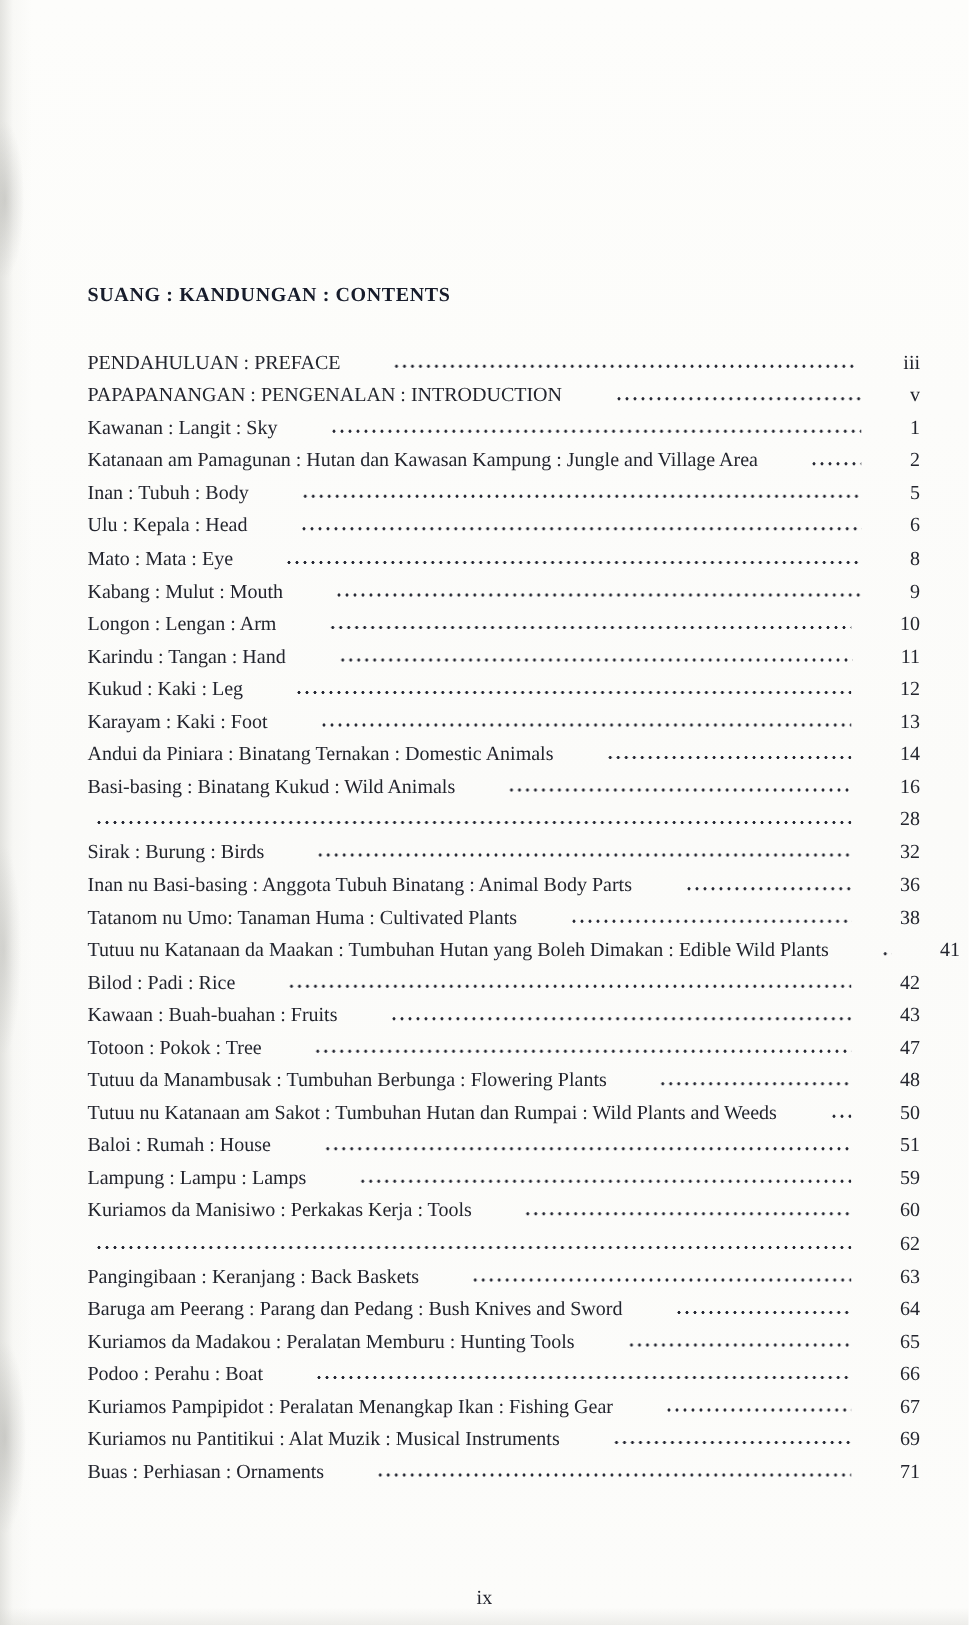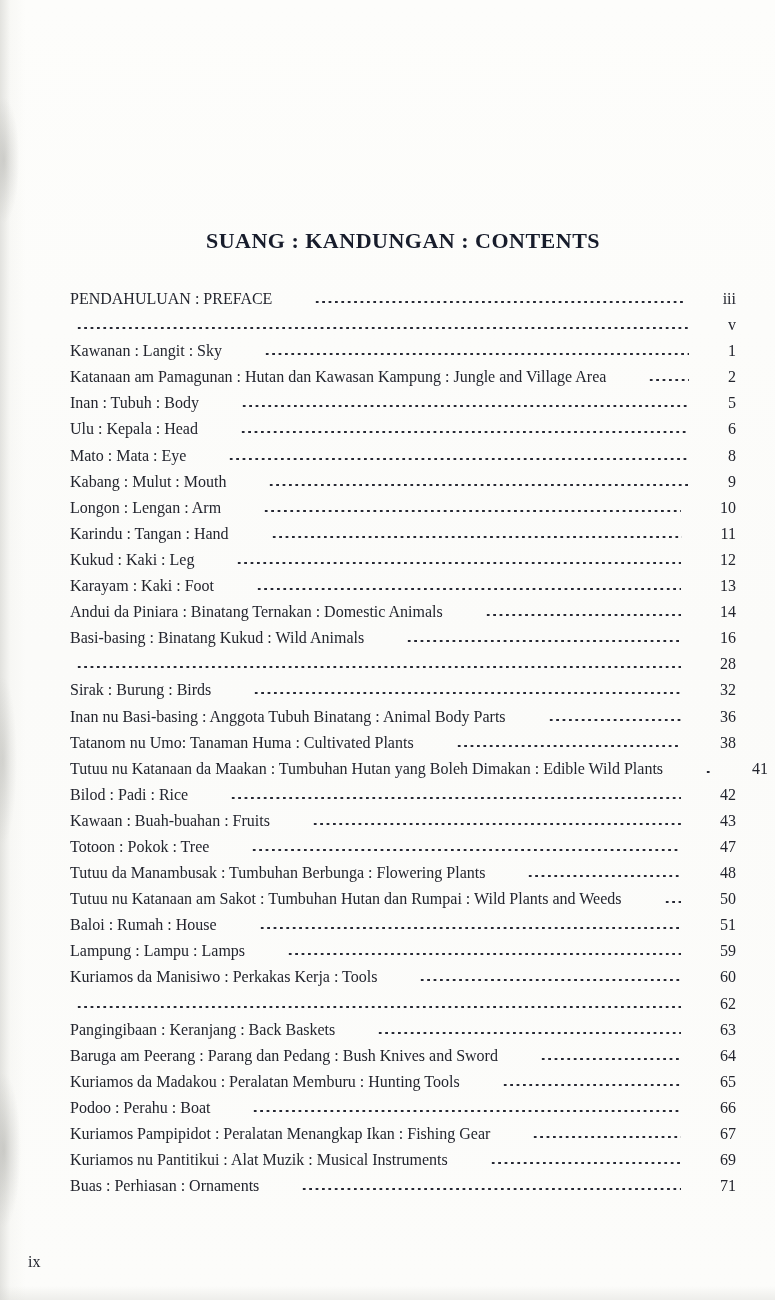--- a/index.html
+++ b/index.html
@@ -33,23 +33,23 @@
     height: 14px;
     background: linear-gradient(to top, rgba(210,210,205,0.35), rgba(250,250,248,0));
   }
   .content {
     position: absolute;
     left: 70px;
     width: 666px;
     top: 228px;
   }
   .toc-title {
-    text-align: center;
+    text-align: left;
     font-weight: bold;
-    font-size: 22px;
+    font-size: 16px;
     letter-spacing: 0.5px;
     color: #171c2b;
     margin: 0 0 36px 0;
   }
   .toc-list {
     font-size: 16px;
   }
   .toc-row {
     display: flex;
     align-items: baseline;
@@ -71,43 +71,44 @@
     background-repeat: repeat-x;
     background-position: left bottom;
   }
   .toc-page {
     flex: 0 0 auto;
   }
   .footer-page-number {
     position: absolute;
     left: 0;
     right: 0;
-    bottom: 29px;
+    bottom: 12px;
+    text-align: center;
     font-size: 16px;
     color: #23252e;
-    margin-left: 28px;
   }
 </style>
 </head>
 <body>
 
 <div class="page">
   <div class="scan-edge"></div>
   <div class="scan-edge-bottom"></div>
 
   <div class="content">
     <h1 class="toc-title">SUANG : KANDUNGAN : CONTENTS</h1>
     <div class="toc-list" id="toc-list">
   <div class="toc-row">
     <span class="toc-label">PENDAHULUAN : PREFACE</span>
     <span class="toc-leader"></span>
     <span class="toc-page">iii</span>
   </div>
 
   <div class="toc-row">
+    <span class="toc-label">PAPAPANANGAN : PENGENALAN : INTRODUCTION</span>
     <span class="toc-leader"></span>
     <span class="toc-page">v</span>
   </div>
 
   <div class="toc-row">
     <span class="toc-label">Kawanan : Langit : Sky</span>
     <span class="toc-leader"></span>
     <span class="toc-page">1</span>
   </div>
 

